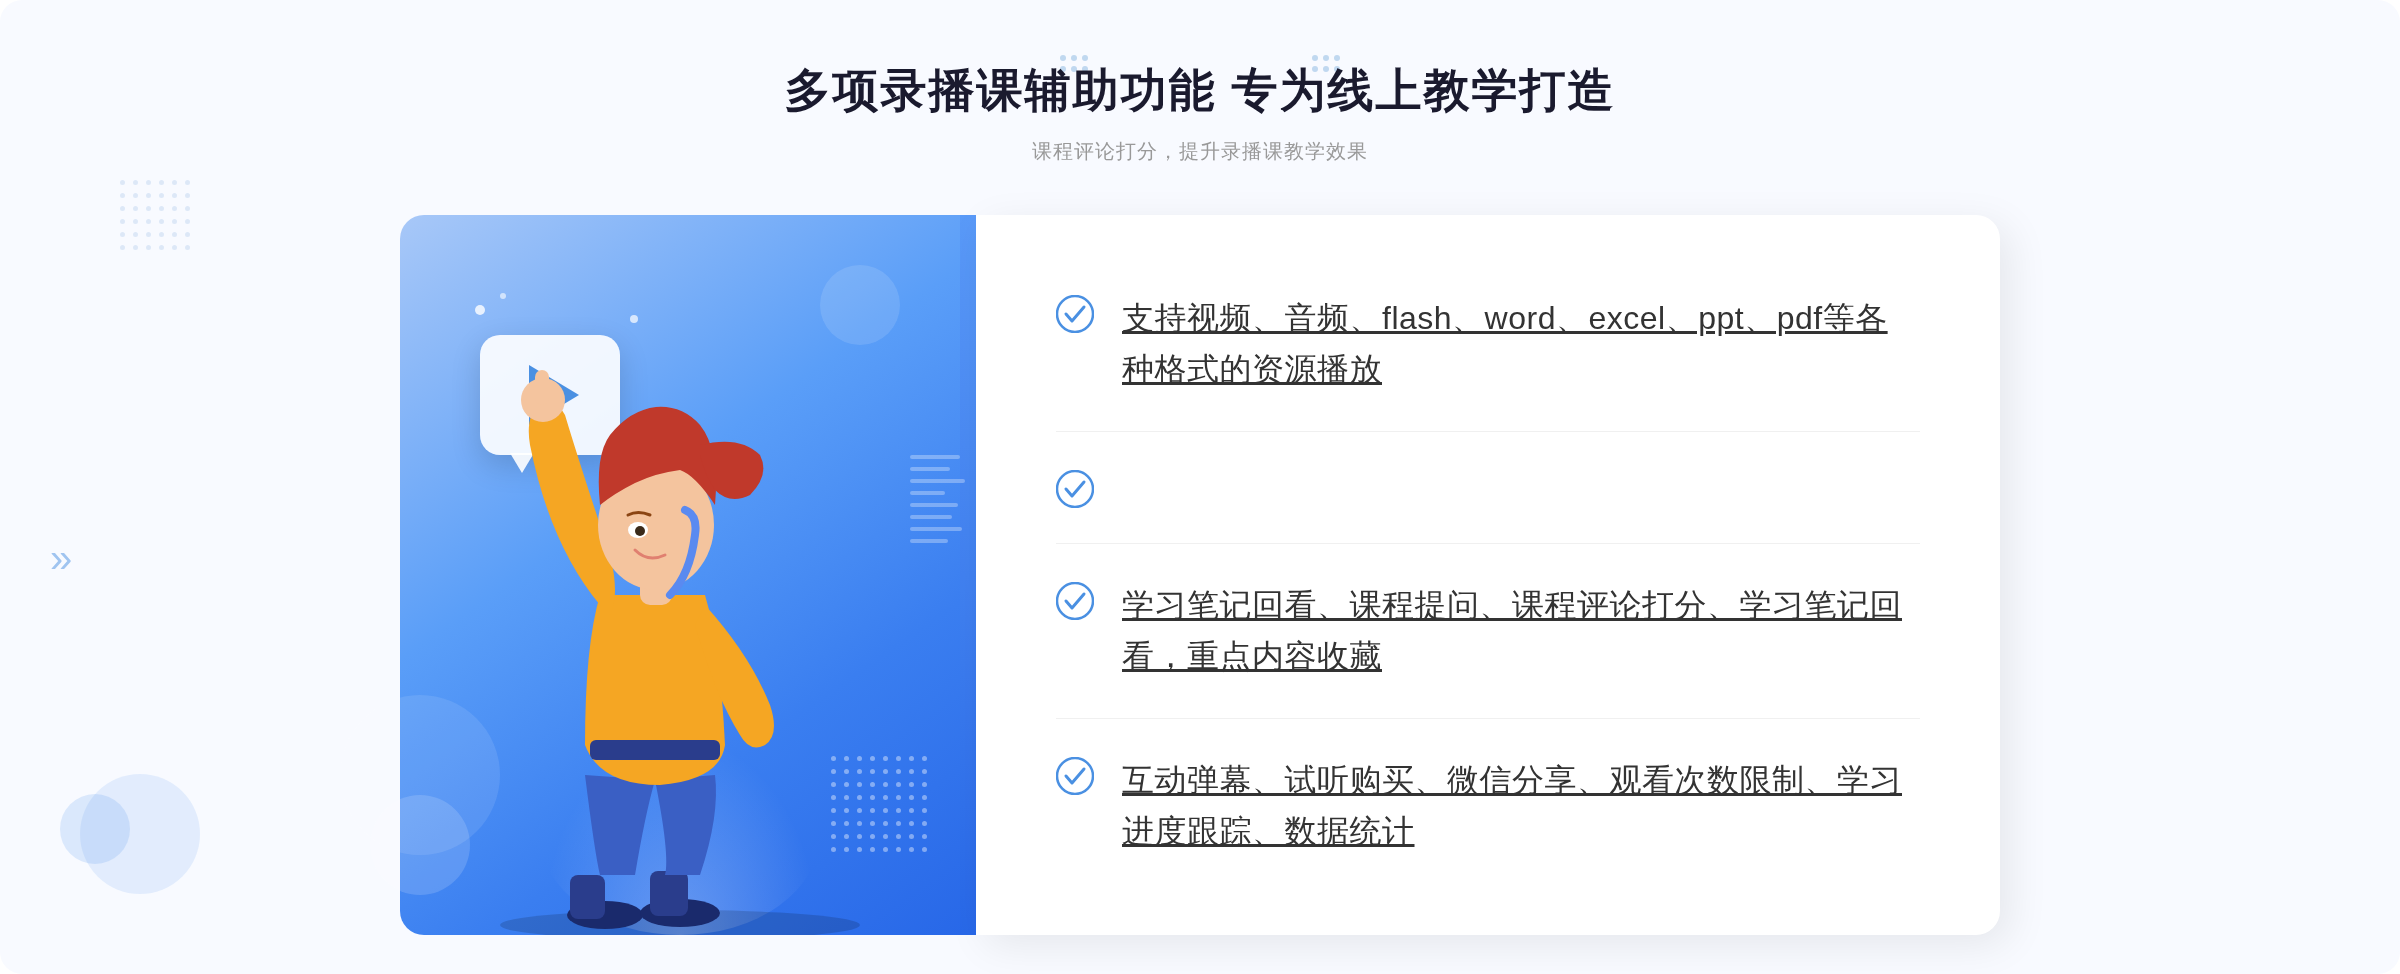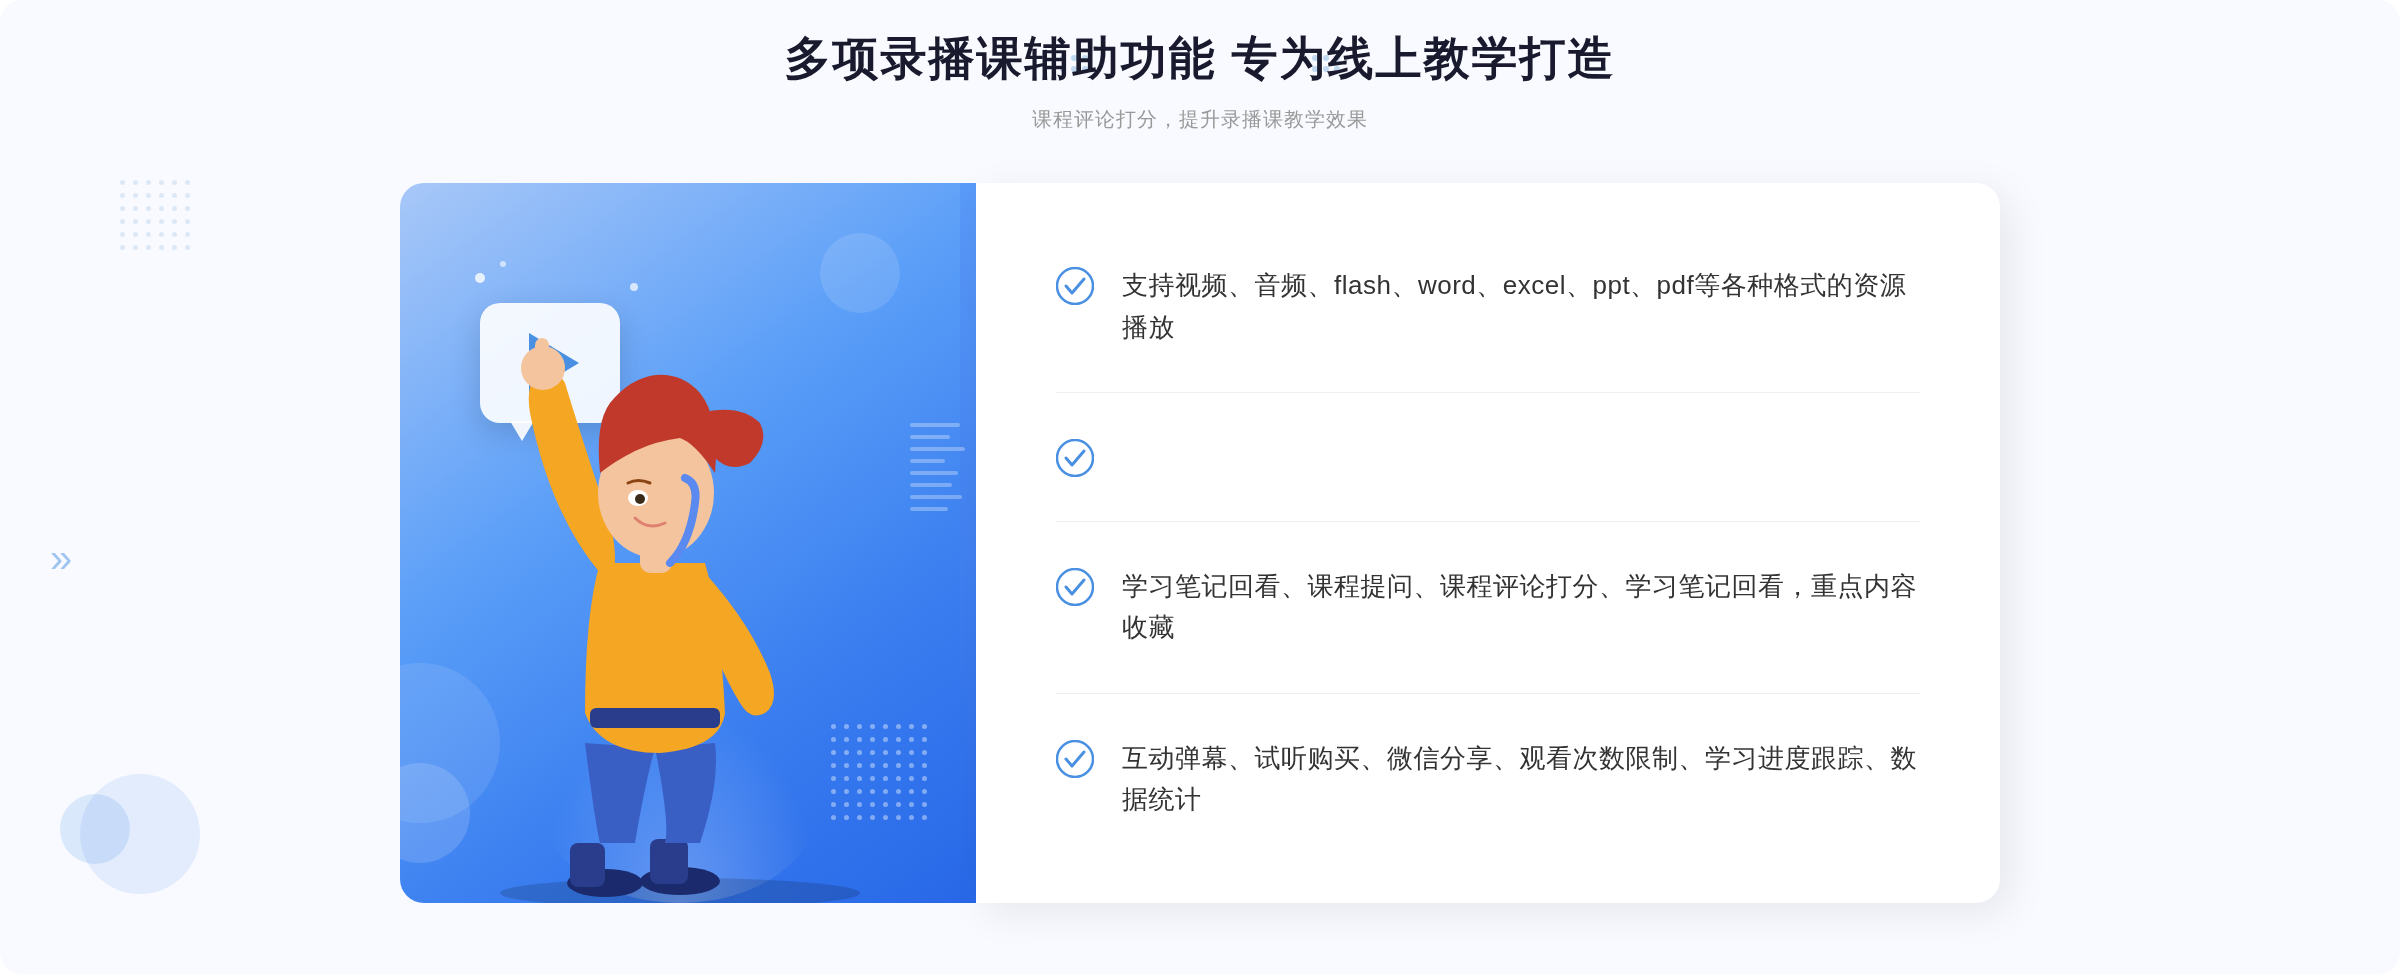--- a/index.html
+++ b/index.html
@@ -16,21 +16,21 @@
       overflow: hidden;
     }
 
     .page-container {
       width: 2400px;
       height: 974px;
       background: #f8faff;
       display: flex;
       flex-direction: column;
       align-items: center;
-      padding-top: 28px;
+      padding-top: 60px;
       position: relative;
       border-radius: 22px;
     }
 
     
     .header-section {
       text-align: center;
       margin-bottom: 50px;
       position: relative;
       z-index: 2;
@@ -200,24 +200,25 @@
       flex-shrink: 0;
       margin-top: 2px;
     }
 
     .check-icon svg {
       width: 38px;
       height: 38px;
     }
 
     .feature-text {
-      font-size: 26px;
+      font-size: 32px;
       color: #333;
       line-height: 1.6;
       letter-spacing: 0.5px;
+      text-decoration: underline;
     }
 
     
     .illus-svg {
       position: absolute;
       bottom: 0;
       left: 0;
       width: 100%;
       height: 100%;
     }

